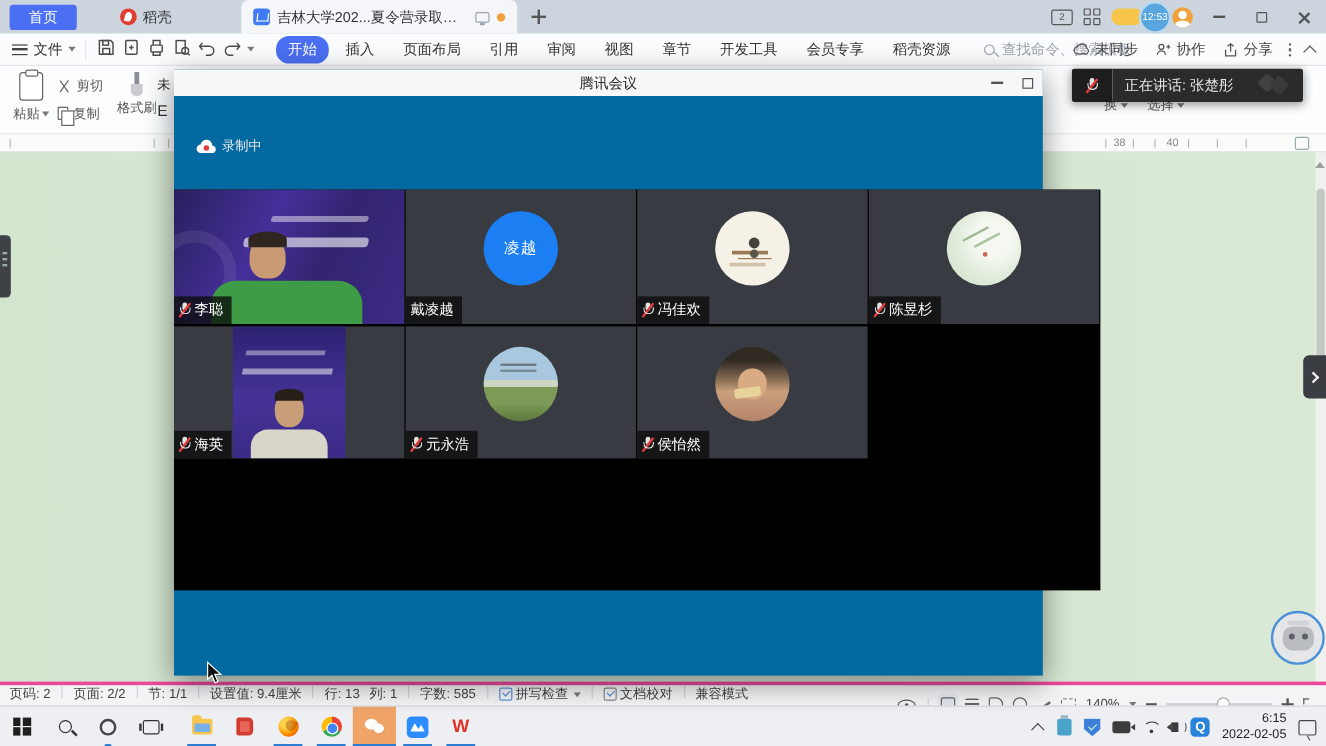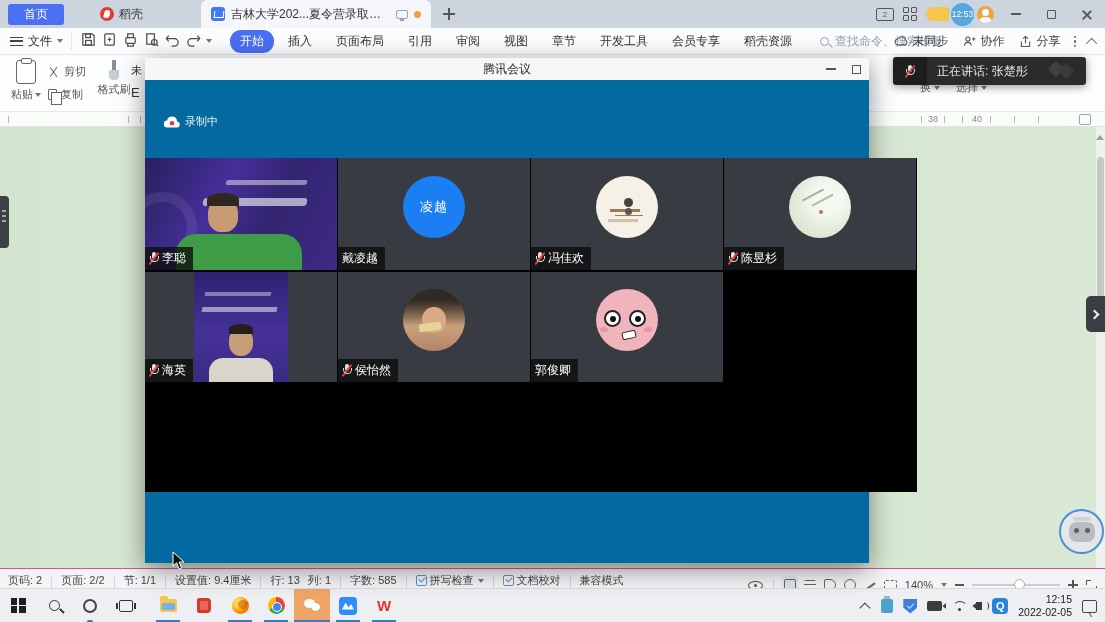--- a/index.html
+++ b/index.html
@@ -173,21 +173,21 @@
   .speak .stext{flex:1;background:#2b2b2b;color:#e8e8e8;font-size:12px;display:flex;align-items:center;padding-left:10px;position:relative}
   .speak .logo{position:absolute;right:6px;top:6px;width:30px;height:16px;opacity:.5}
   .speak .logo i{position:absolute;width:12px;height:12px;background:#555;border-radius:3px;transform:rotate(45deg)}
   .speak .logo i:nth-child(2){left:10px;top:2px;background:#4a4a4a}
 
   
   .rchev{position:absolute;right:0;top:296px;width:19px;height:36px;background:#3a3d42;border-radius:5px 0 0 5px;display:flex;align-items:center;justify-content:center;z-index:12}
   .rchev b{width:7px;height:7px;border-right:2px solid #eee;border-top:2px solid #eee;transform:rotate(45deg);margin-right:3px}
 
   
-  .statusbar{position:absolute;left:0;top:568px;width:1105px;height:20px;background:#f2f4f6;border-top:1px solid #ec4899;display:flex;align-items:flex-end;font-size:11px;color:#444;padding:0 8px}
+  .statusbar{position:absolute;left:0;top:568px;width:1105px;height:20px;background:#f2f4f6;border-top:3px solid #ec4899;display:flex;align-items:flex-start;font-size:11px;color:#444;padding:0 8px}
   .sep{width:1px;height:11px;background:#d2d5da;margin:0 9px}
   .sb-ic{width:11px;height:11px;border:1.3px solid #5a8edc;border-radius:2px;position:relative;margin-right:3px}
   .sb-ic::after{content:"";position:absolute;left:2px;top:1px;width:5px;height:3px;border-left:1.4px solid #5a8edc;border-bottom:1.4px solid #5a8edc;transform:rotate(-45deg)}
   .sb-right{position:absolute;right:8px;top:0;height:32px;display:flex;align-items:center;gap:8px}
   .eyeic{width:15px;height:9px;border:1.3px solid #555;border-radius:50%;position:relative}
   .eyeic::after{content:"";position:absolute;left:5px;top:2px;width:3px;height:3px;border-radius:50%;background:#555}
   .vico{width:12px;height:12px;border:1.3px solid #666;border-radius:2px}
   .vico.active{background:#dfe4ec;box-shadow:0 0 0 3px #e7ebf1}
   .vico.lines{border:none;background:repeating-linear-gradient(to bottom,#666 0 1.4px,transparent 1.4px 4px);height:11px}
   .vico.book{border-radius:2px 6px 6px 2px}
@@ -528,47 +528,44 @@
             <div class="nb">
           <span class="mic">
                 <i></i>
               </span>
           <span>海英</span>
         </div>
           </div>
       </div>
 
 
+      <div class="tile">
+        <div class="av a-yuan"></div>
+        <div class="nbwrap">
+            <div class="nb">
+          <span class="mic">
+                <i></i>
+              </span>
+          <span>元永浩</span>
+        </div>
+          </div>
+      </div>
 
       <div class="tile">
         <div class="av a-hou"></div>
         <div class="nbwrap">
             <div class="nb">
           <span class="mic">
                 <i></i>
               </span>
           <span>侯怡然</span>
         </div>
           </div>
       </div>
 
-      <div class="tile">
-        <div class="av a-guo">
-          <span class="eye" style="left:8px"></span>
-            <span class="eye" style="left:33px"></span>
-          <span class="b1" style="left:4px"></span>
-            <span class="b2" style="left:48px"></span>
-          <span class="m"></span>
-        </div>
-        <div class="nbwrap">
-            <div class="nb">
-          <span>郭俊卿</span>
-        </div>
-          </div>
-      </div>
 
     </div>
   </div>
 
   <div class="speak">
     <div class="micbox">
       <span class="mic">
           <i></i>
         </span>
     </div>
@@ -686,21 +683,21 @@
 
     <span class="tray">
       <span class="tr-chev"></span>
       <span class="usb-ic"></span>
       <span class="shield-ic"></span>
       <span class="cam-ic"></span>
       <span class="wifi-ic"></span>
       <span class="spk-ic"></span>
       <span class="qbadge">Q</span>
       <span class="tkclock">
-        <div>12:15</div>
+        <div>6:15</div>
         <div>2022-02-05</div>
       </span>
       <span class="notif-ic"></span>
     </span>
   </div>
 
   <svg class="cursor" width="14" height="20" viewBox="0 0 14 20">
     <path d="M1 1 L1 15 L4.6 11.8 L7.2 18 L9.6 17 L7 11 L12 11 Z" fill="#111" stroke="#fff" stroke-width="1"></path>
   </svg>
 

